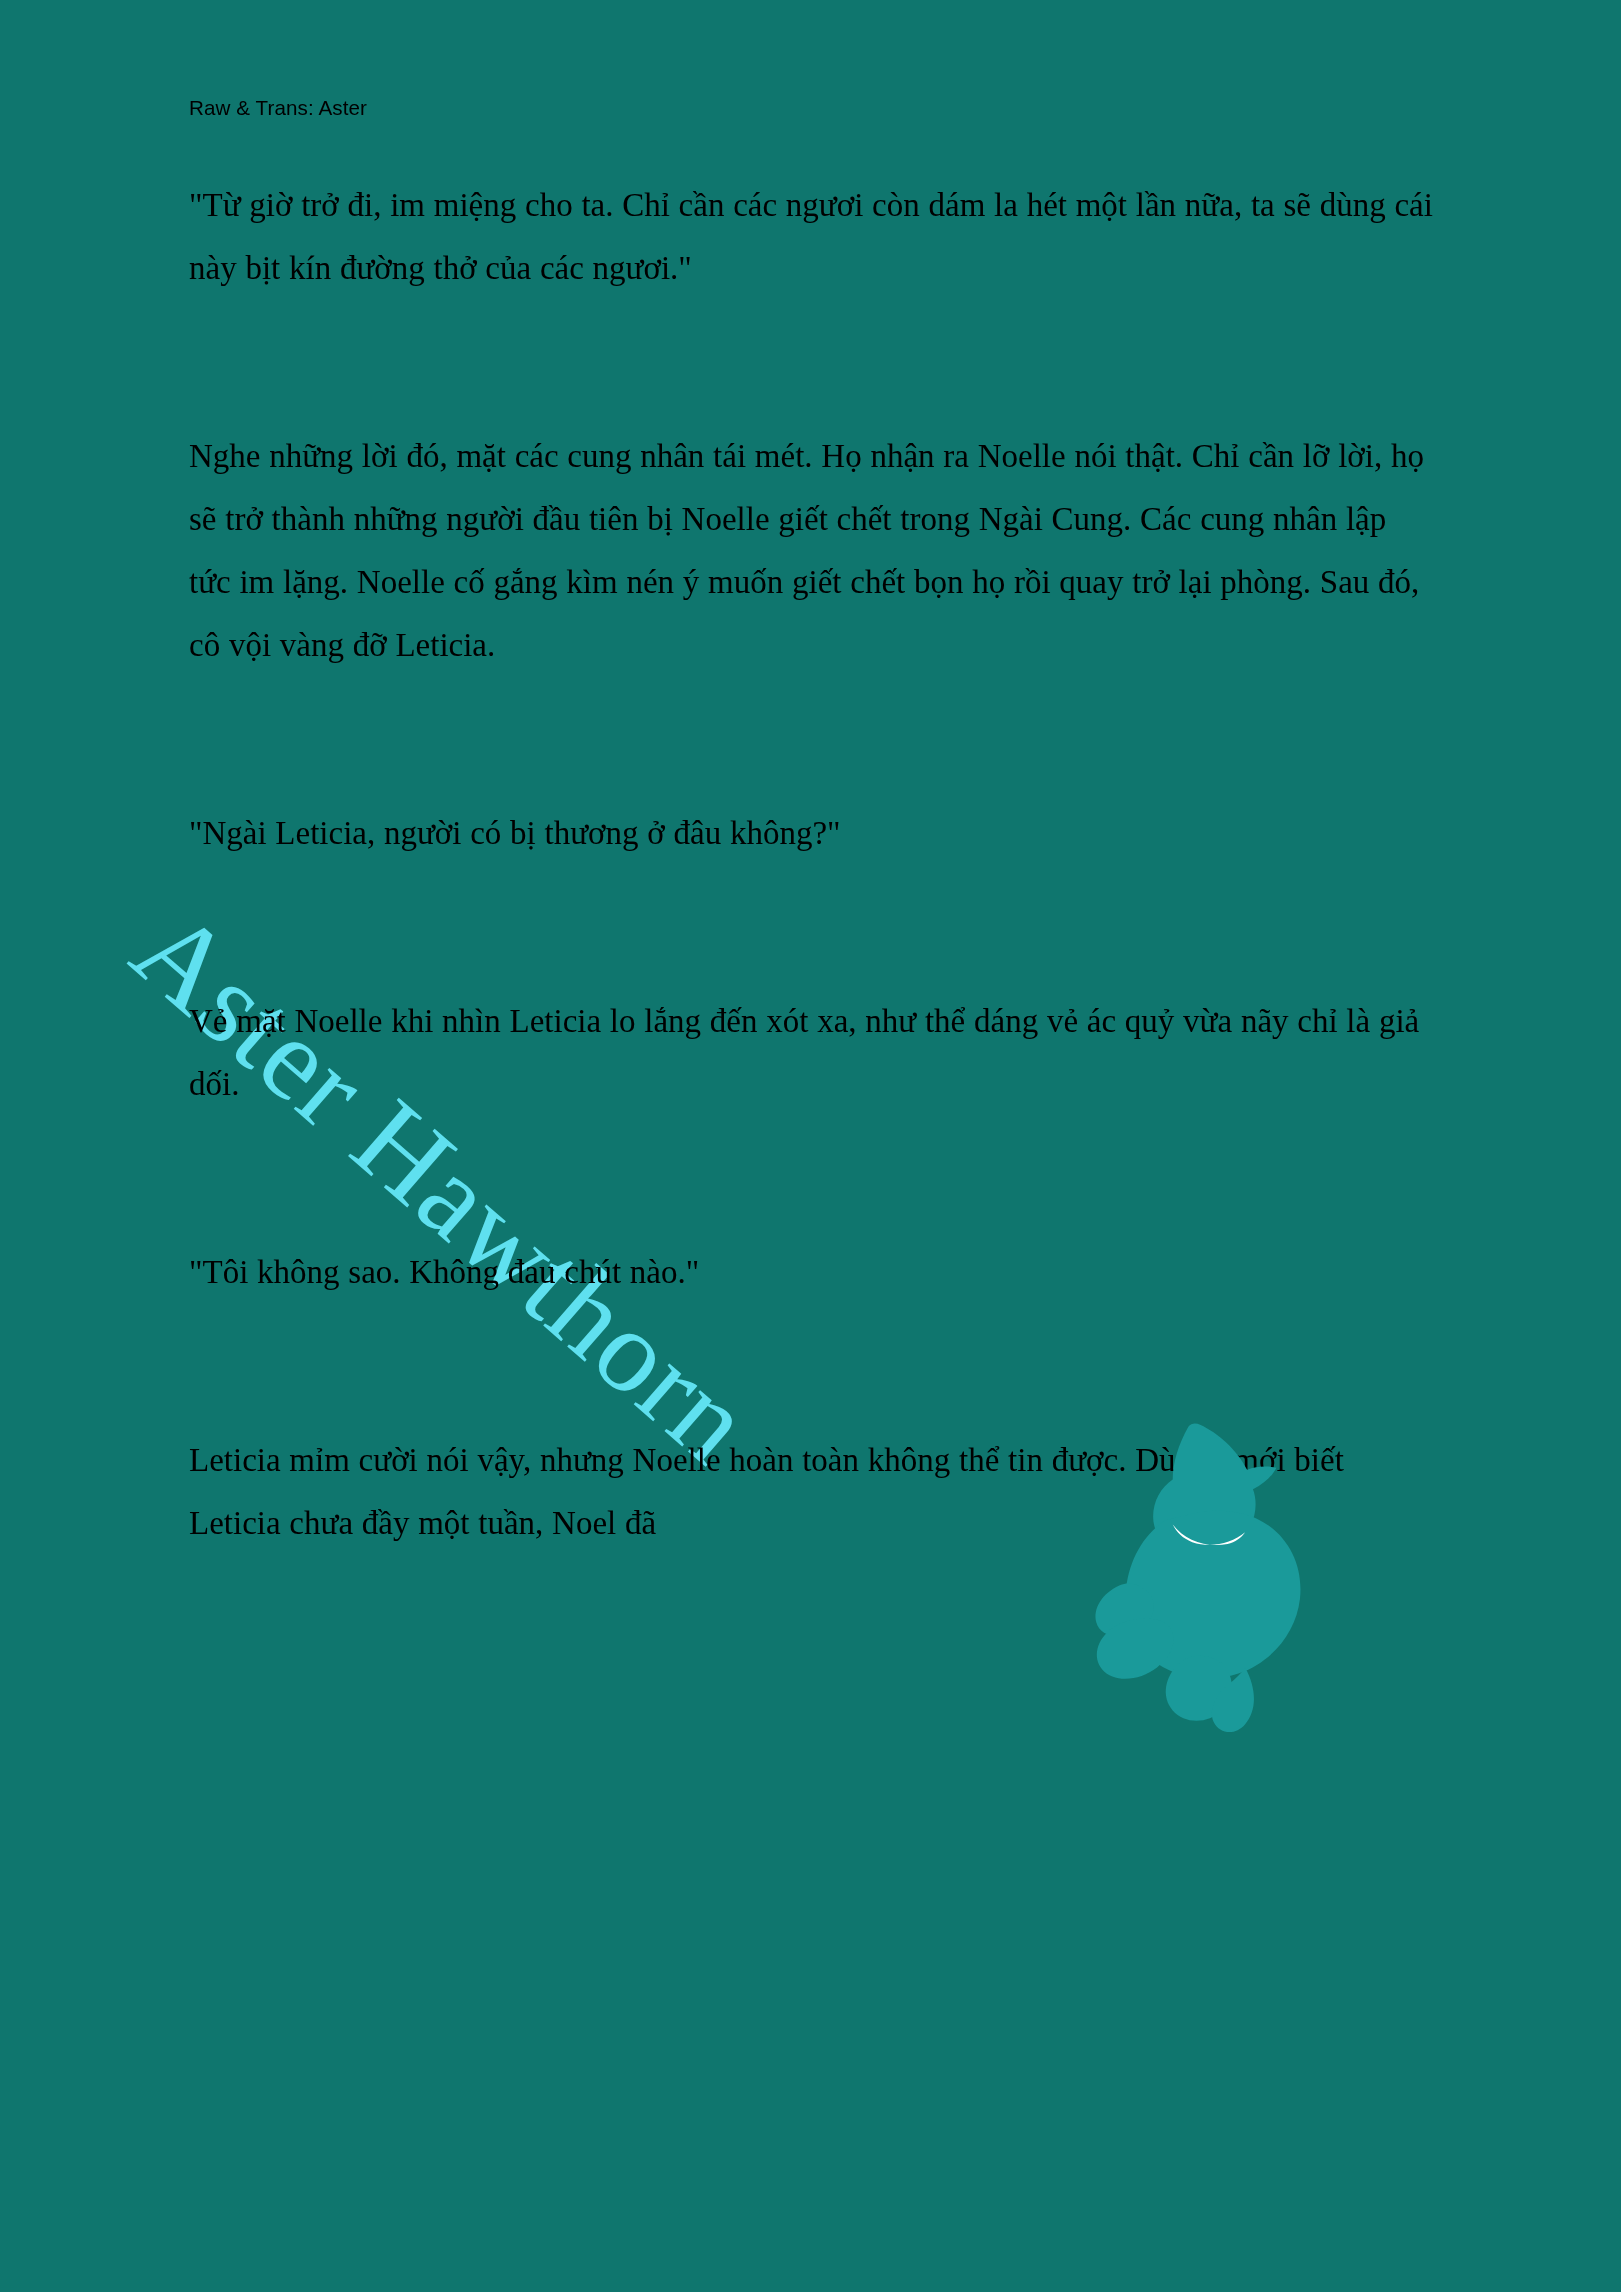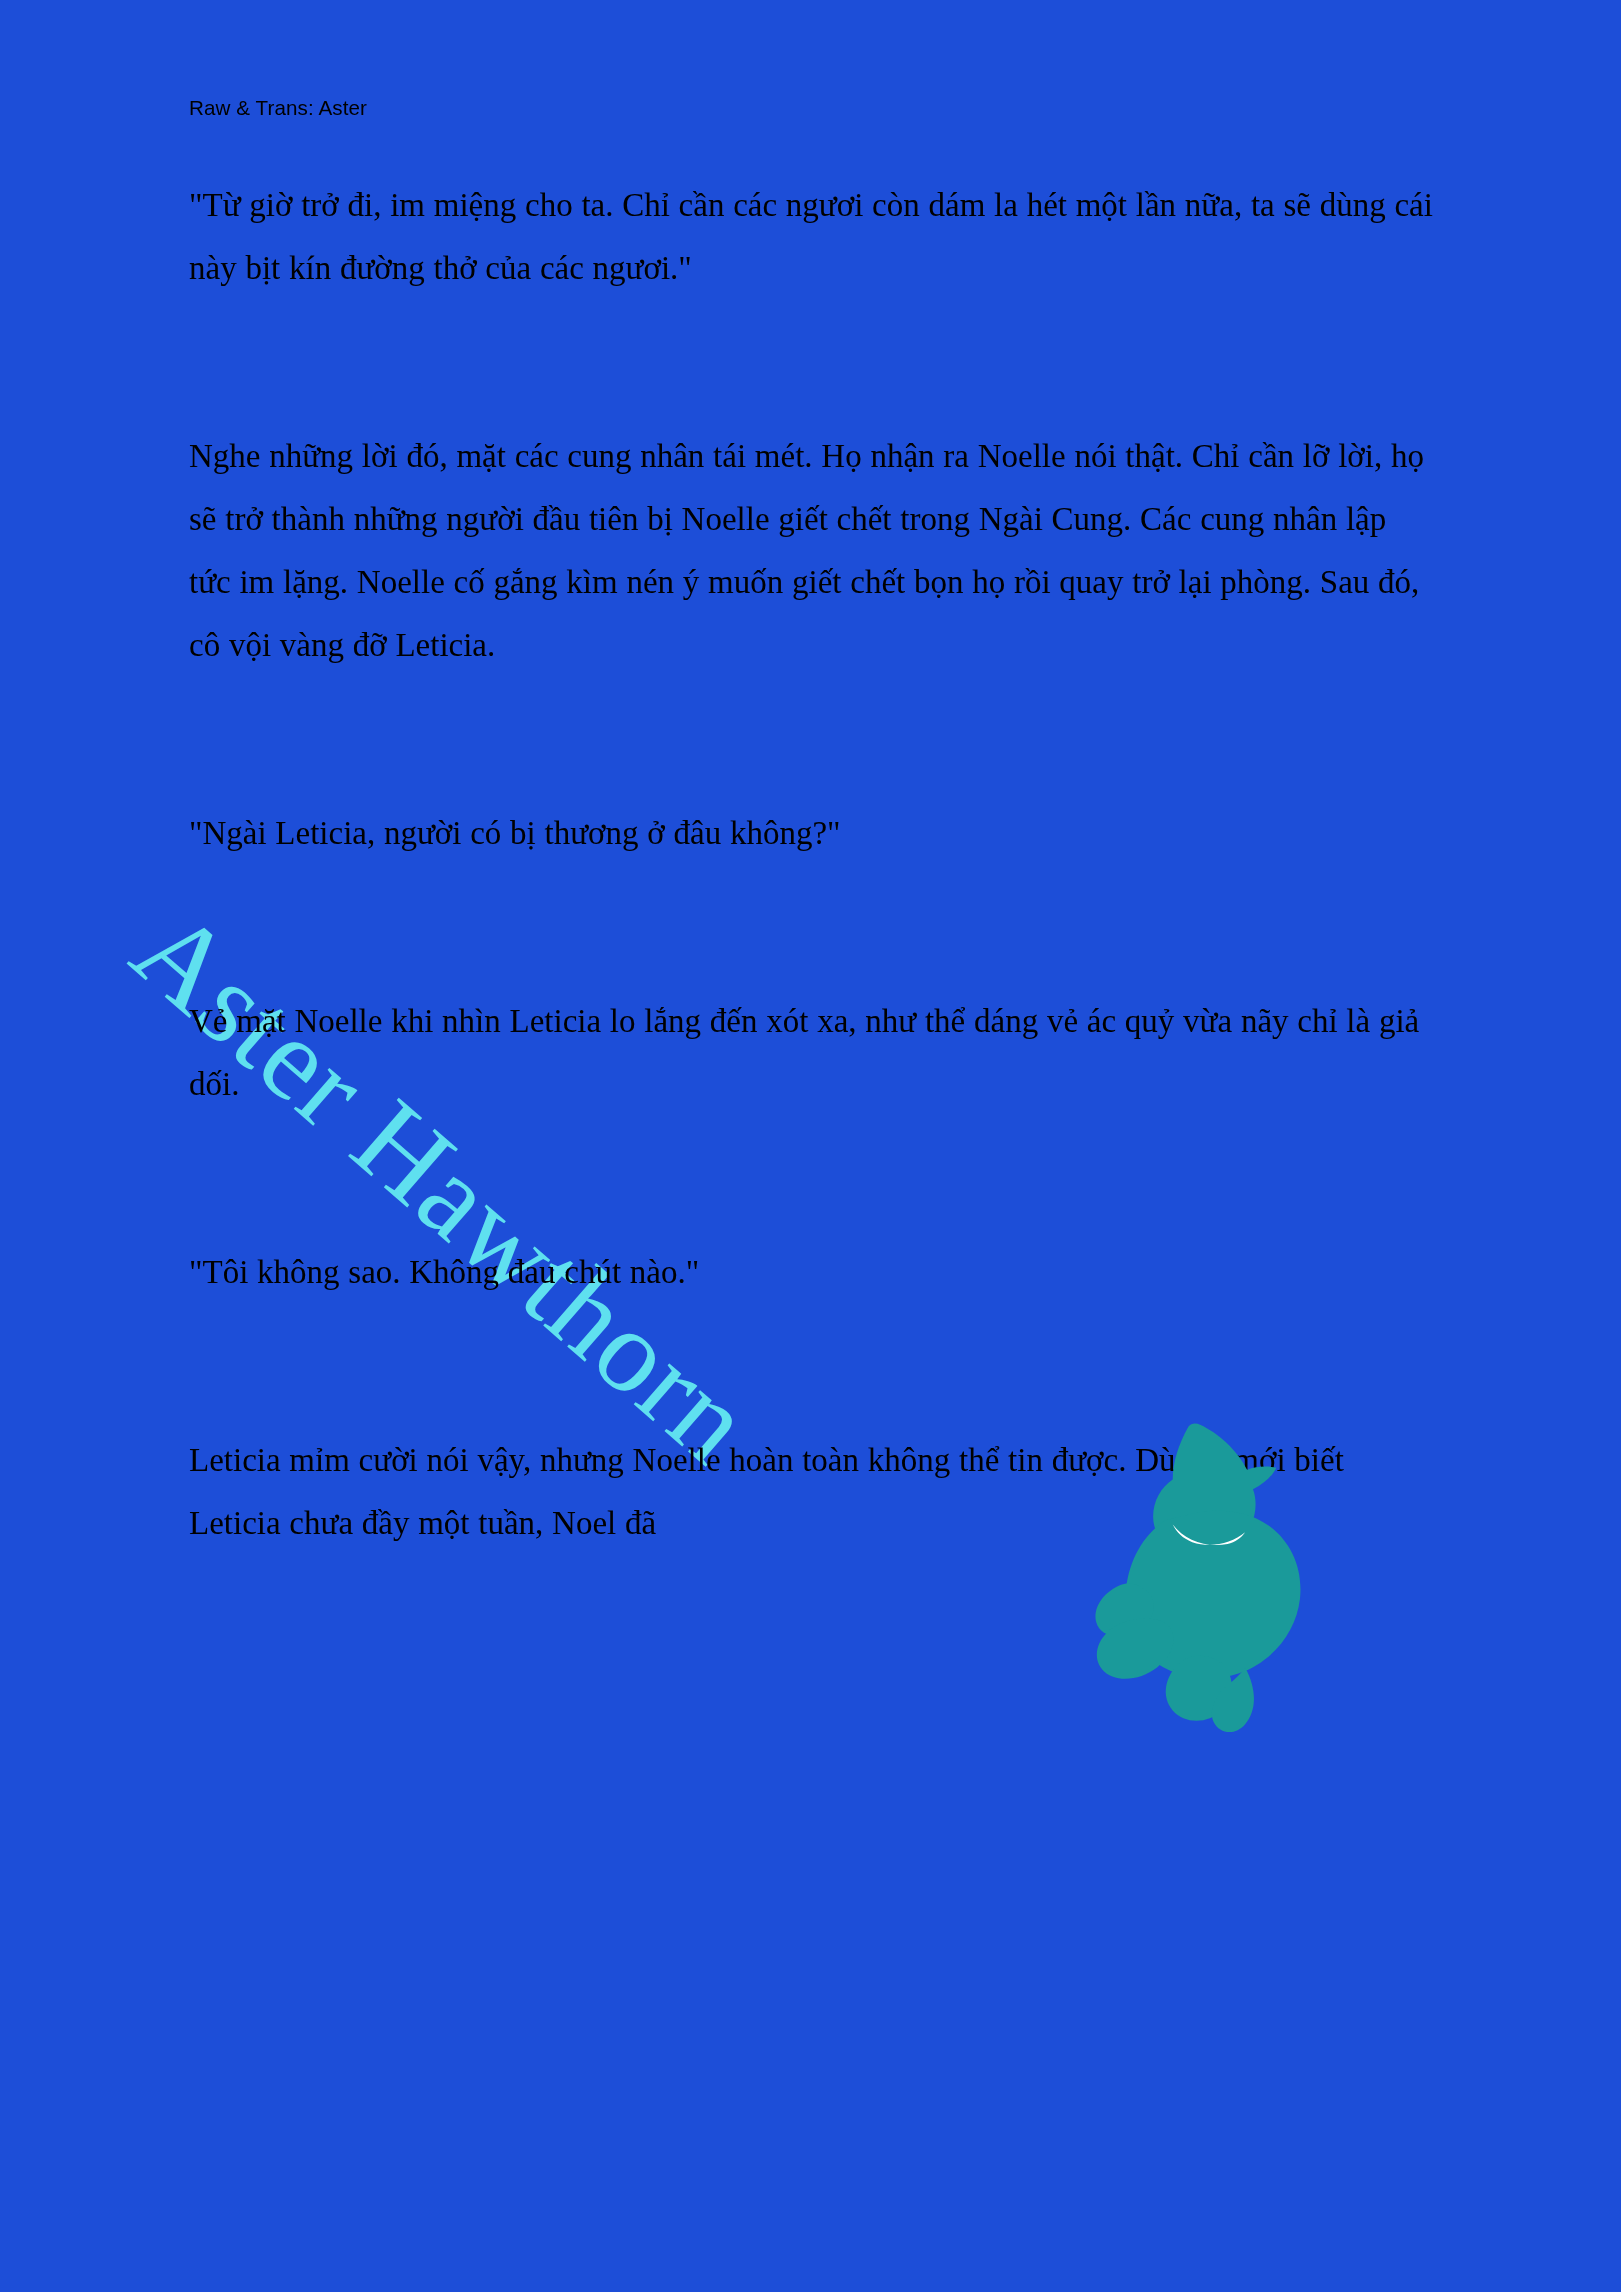--- a/index.html
+++ b/index.html
@@ -4,21 +4,21 @@
 <style>
   html, body {
     margin: 0;
     padding: 0;
     background: #ffffff;
   }
   .page {
     position: relative;
     width: 1621px;
     height: 2293px;
-    background: #1d4ed8;
+    background: #0f766e;
     overflow: hidden;
     box-sizing: border-box;
   }
 
   
   .header {
     position: absolute;
     left: 189px;
     top: 96px;
     font-family: "Liberation Sans", sans-serif;

